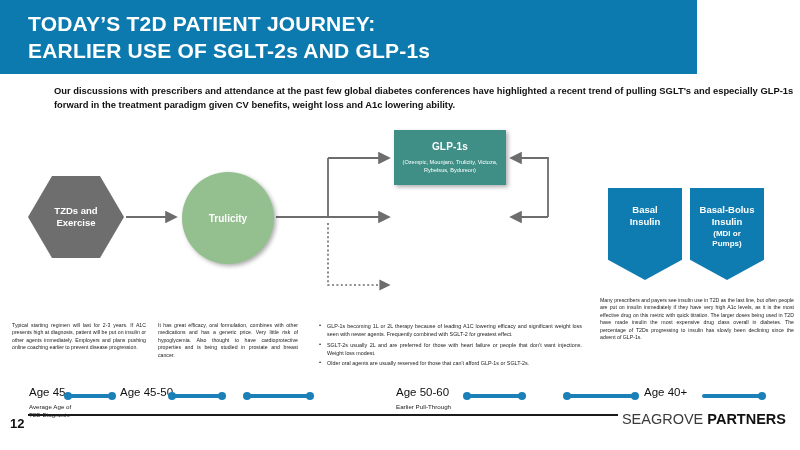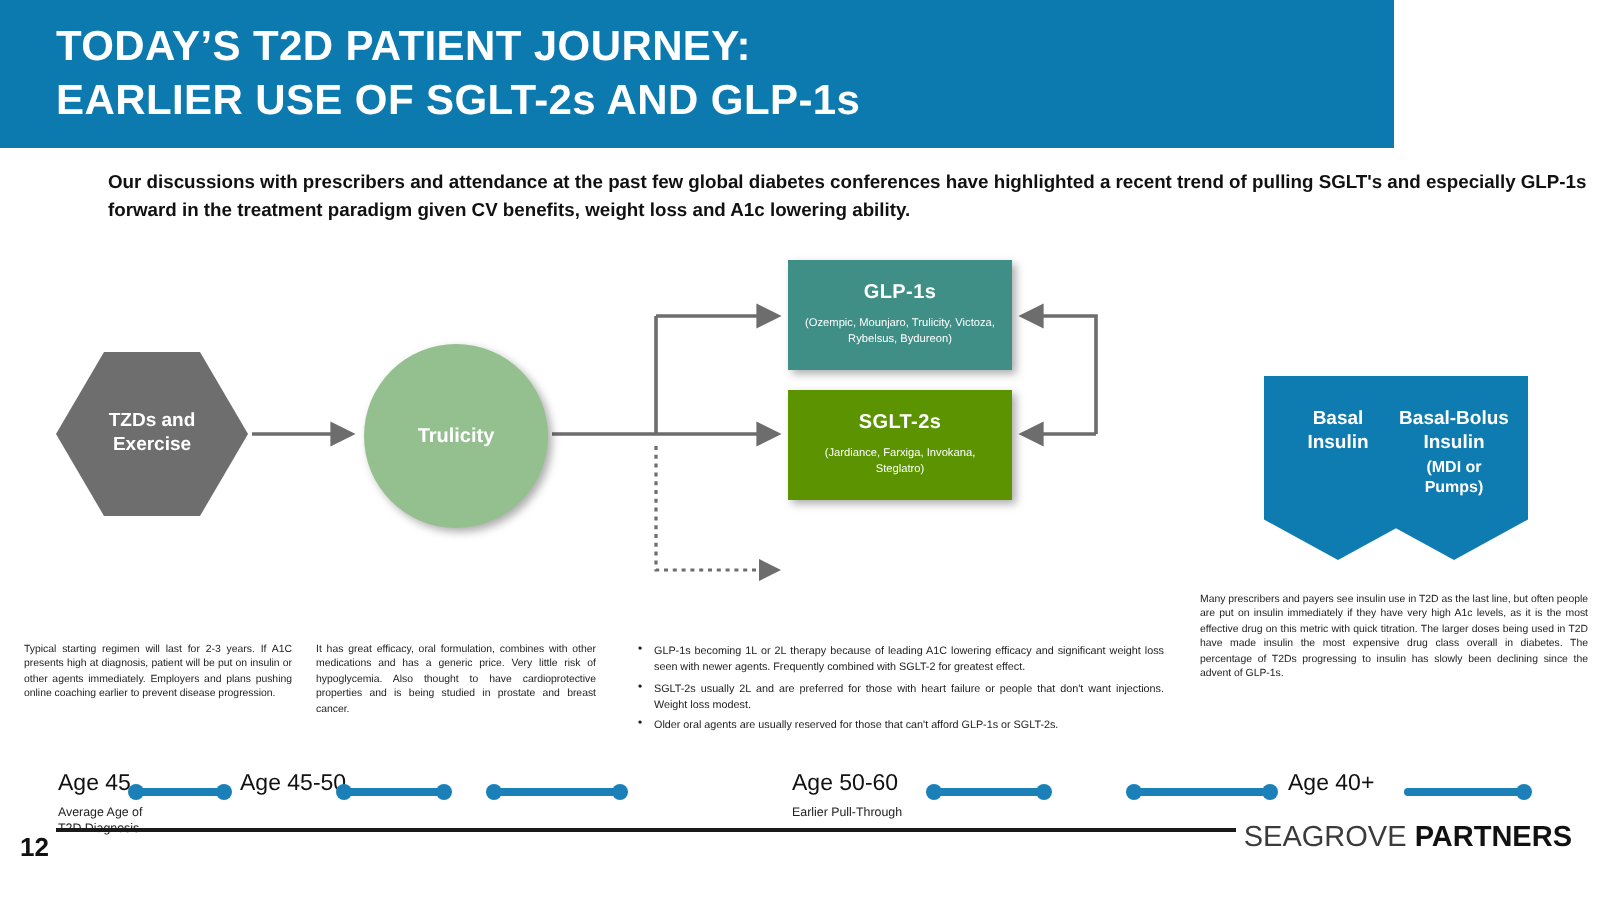--- a/index.html
+++ b/index.html
@@ -66,21 +66,21 @@
   #box-older .dsub{margin-top:8px;}
 
   
   .pent{
     position:absolute;width:74px;height:92px;background:#0e7cb0;color:#fff;
     -webkit-clip-path:polygon(0 0,100% 0,100% 78%,50% 100%,0 78%);
     clip-path:polygon(0 0,100% 0,100% 78%,50% 100%,0 78%);
     display:flex;flex-direction:column;align-items:center;justify-content:flex-start;
     text-align:center;padding-top:16px;box-sizing:border-box;
   }
-  #pent-basal{left:632px;top:70px;}
+  #pent-basal{left:608px;top:70px;}
   #pent-bolus{left:690px;top:70px;}
   .pent .ptitle{font-size:9.5px;font-weight:bold;line-height:12px;}
   .pent .psub{font-size:8px;font-weight:bold;line-height:10px;margin-top:1px;}
 
   
   .conn{position:absolute;left:0;top:0;width:800px;height:200px;}
 
   
   .note{
     position:absolute;font-size:5.2px;line-height:7.4px;color:#1c1c1c;
@@ -168,24 +168,20 @@
 
     <div class="circle shadowed">
       <span>Trulicity</span>
     </div>
 
     <div class="dbox shadowed" id="box-glp">
       <div class="dtitle">GLP-1s</div>
       <div class="dsub">(Ozempic, Mounjaro, Trulicity, Victoza, Rybelsus, Bydureon)</div>
     </div>
 
-    <div class="dbox shadowed" id="box-sglt">
-      <div class="dtitle">SGLT-2s</div>
-      <div class="dsub">(Jardiance, Farxiga, Invokana, Steglatro)</div>
-    </div>
 
 
     <div class="pent shadowed" id="pent-basal">
       <div class="ptitle">
         <span>Basal</span><br>
         <span>Insulin</span>
       </div>
     </div>
 
     <div class="pent shadowed" id="pent-bolus">

